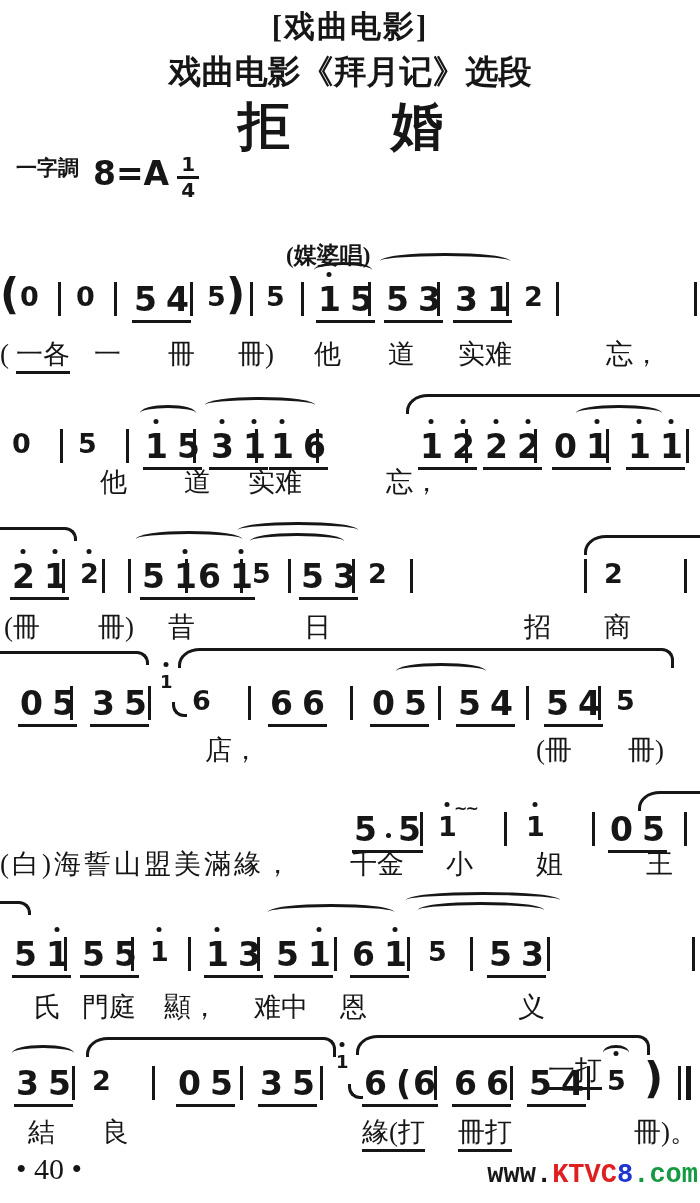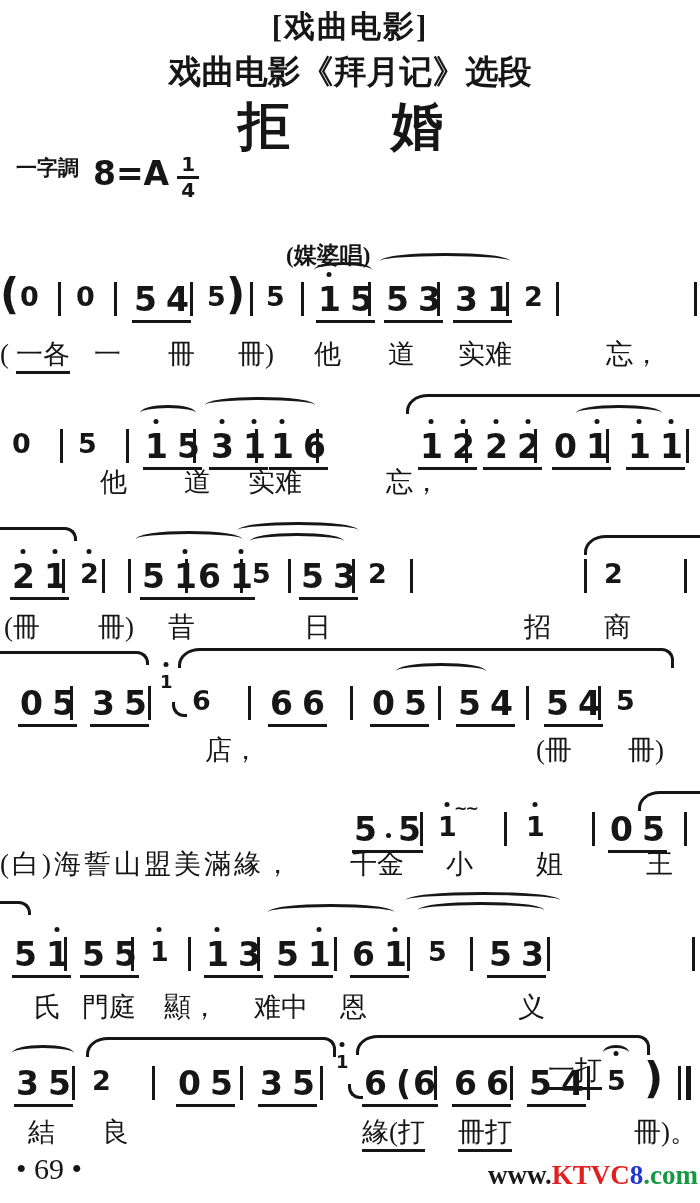--- a/index.html
+++ b/index.html
@@ -53,21 +53,21 @@
   .lyr.u{border-bottom:3px solid #161616;padding-bottom:1px;}
   .slur-arc{position:absolute;height:13px;border-top:3px solid #161616;
             border-radius:100% 100% 0 0;}
   .slur-ph{position:absolute;height:11px;border-top:3px solid #161616;}
   .slur-ph.hl{border-left:3px solid #161616;border-top-left-radius:12px;}
   .slur-ph.hr{border-right:3px solid #161616;border-top-right-radius:12px;}
   .slur-ph.rise{height:17px;border-top-left-radius:22px 17px;}
   
   .pageno{position:absolute;left:16px;top:1152px;font-size:30px;}
   .wm{position:absolute;right:2px;top:1160px;font-size:27px;font-weight:800;
-      font-family:Liberation Serif, serif;letter-spacing:0px;}
+      font-family:Liberation Mono, monospace;letter-spacing:0px;}
 </style>
 </head>
 <body>
 
 <div class="tag">[戏曲电影]</div>
 <div class="subtitle">戏曲电影《拜月记》选段</div>
 <span class="title-char t0">拒</span>
 <span class="title-char t1">婚</span>
 
 <div class="keyrow">
@@ -259,14 +259,14 @@
     <div class="slur-ph hr" style="left: 0px; top: 901px; width: 28px;"></div>
     <div class="slur-arc" style="left: 268px; top: 904px; width: 126px;"></div>
     <div class="slur-arc" style="left: 406px; top: 892px; width: 154px;"></div>
     <div class="slur-arc" style="left: 418px; top: 902px; width: 126px;"></div>
     <div class="slur-arc" style="left: 12px; top: 1045px; width: 62px;"></div>
     <div class="slur-ph hl hr rise" style="left: 86px; top: 1037px; width: 244px;"></div>
     <div class="slur-ph hl hr rise" style="left: 356px; top: 1035px; width: 288px;"></div>
     <div class="gcurve" style="left: 348px; top: 1084px;"></div>
   </div>
 
-<div class="pageno">• 69 •</div>
+<div class="pageno">• 40 •</div>
 <div class="wm" id="wm"><span style="color: rgb(24, 24, 24);">www.</span><span style="color: rgb(224, 32, 32);">KTVC</span><span style="color: rgb(31, 53, 207);">8</span><span style="color: rgb(21, 154, 67);">.com</span></div>
 
 </body></html>

